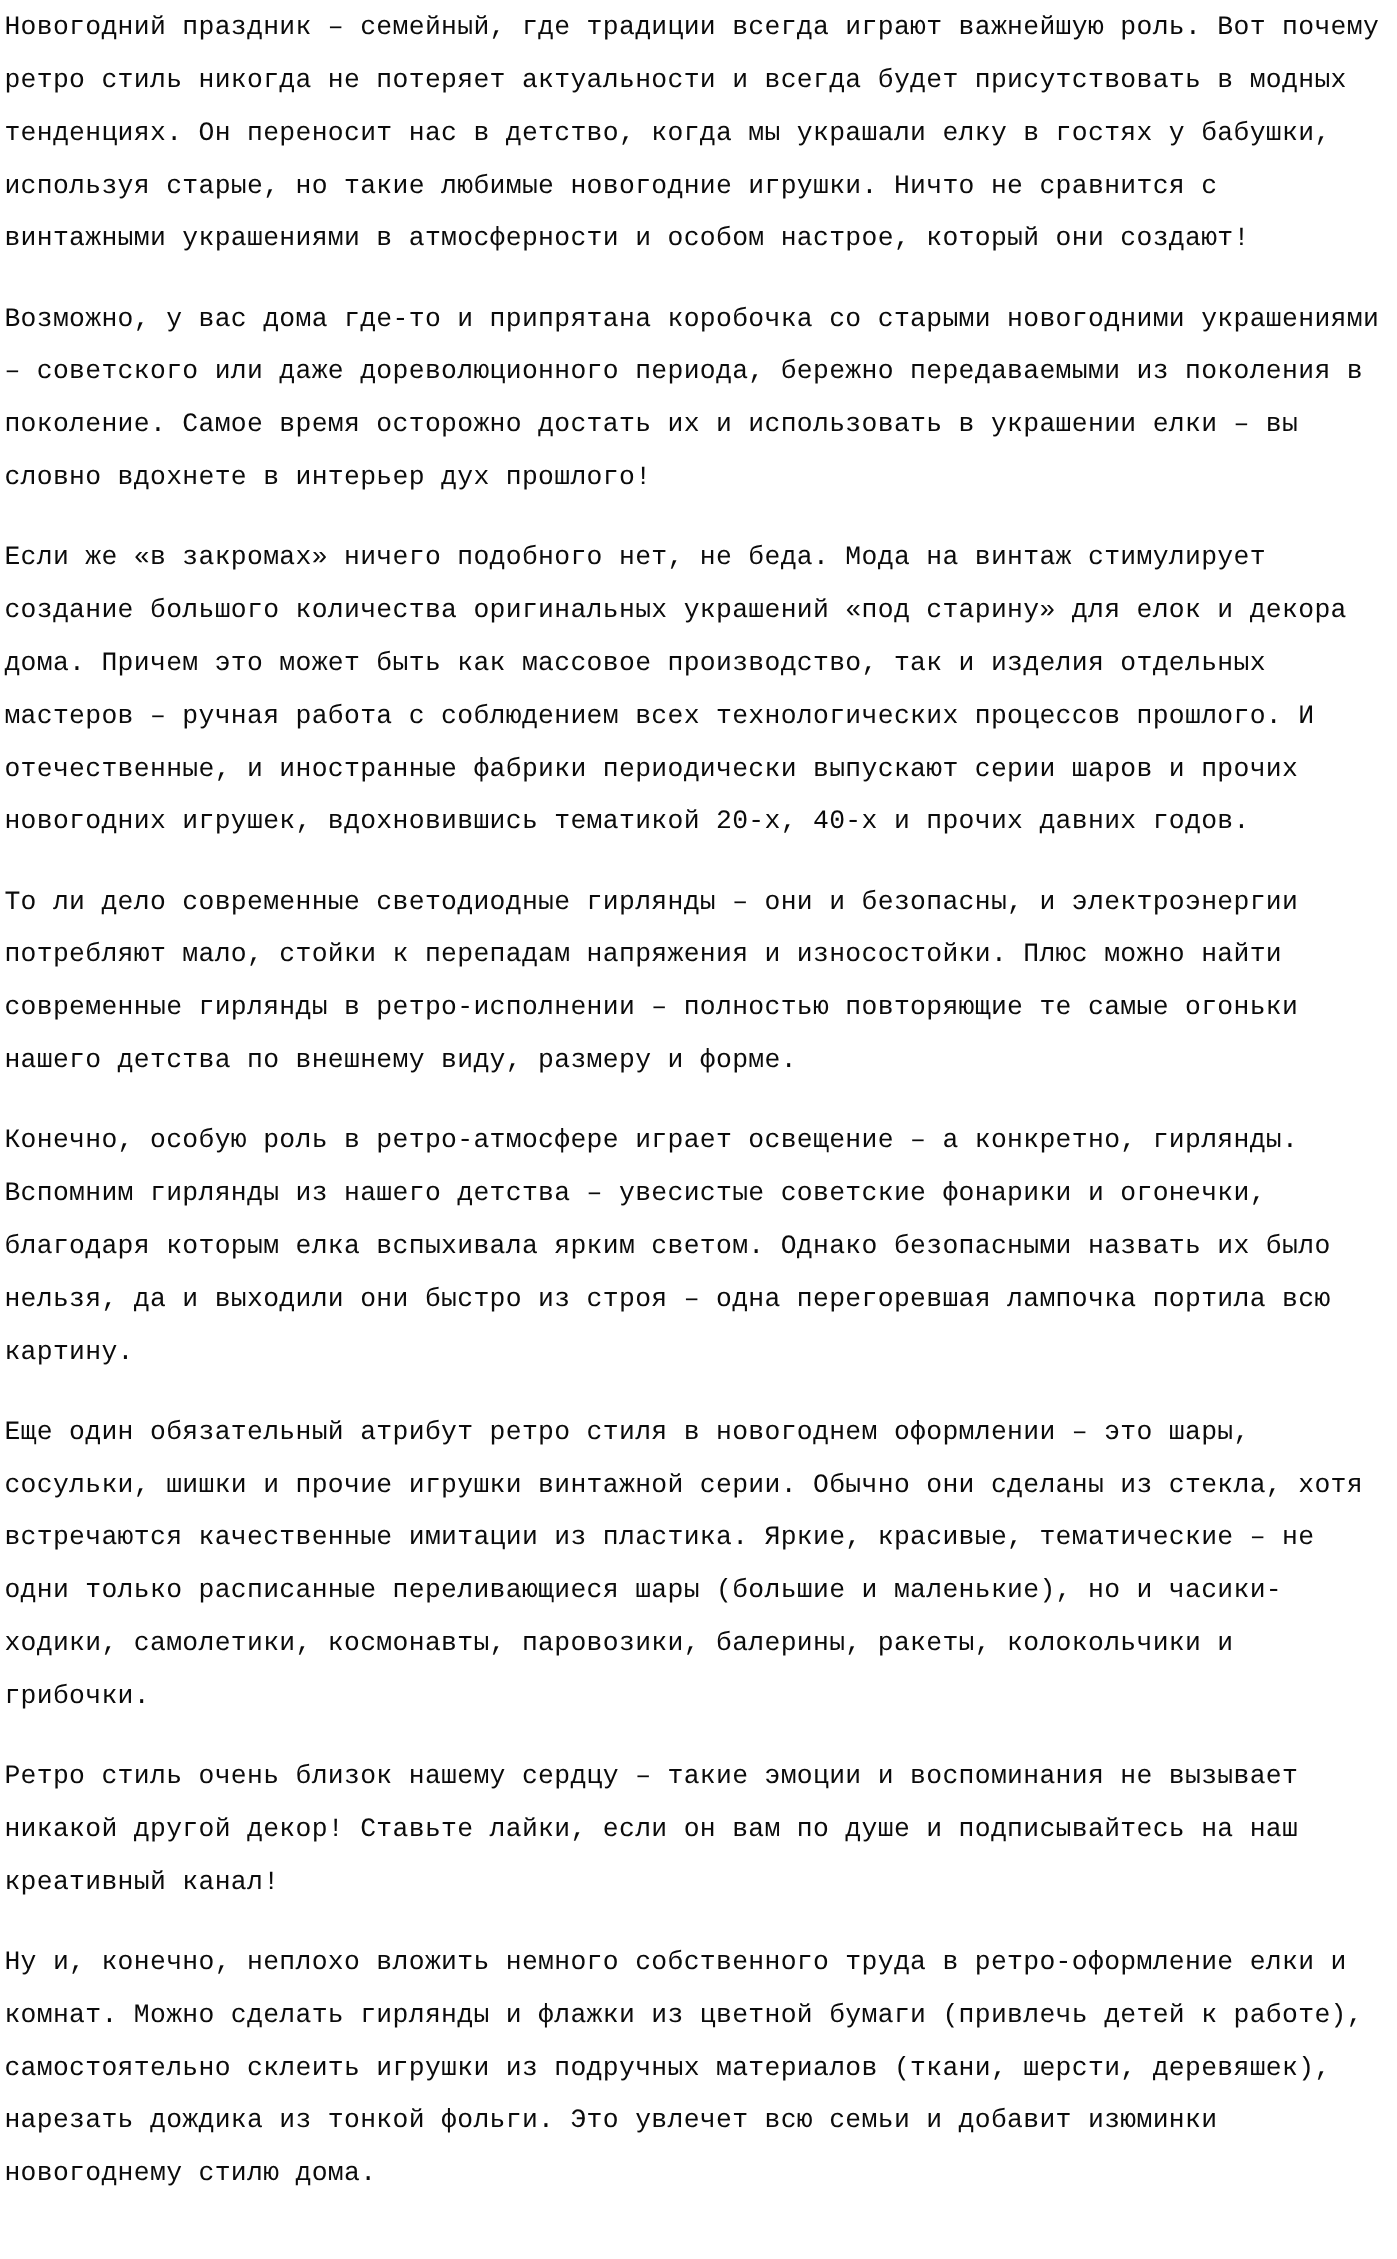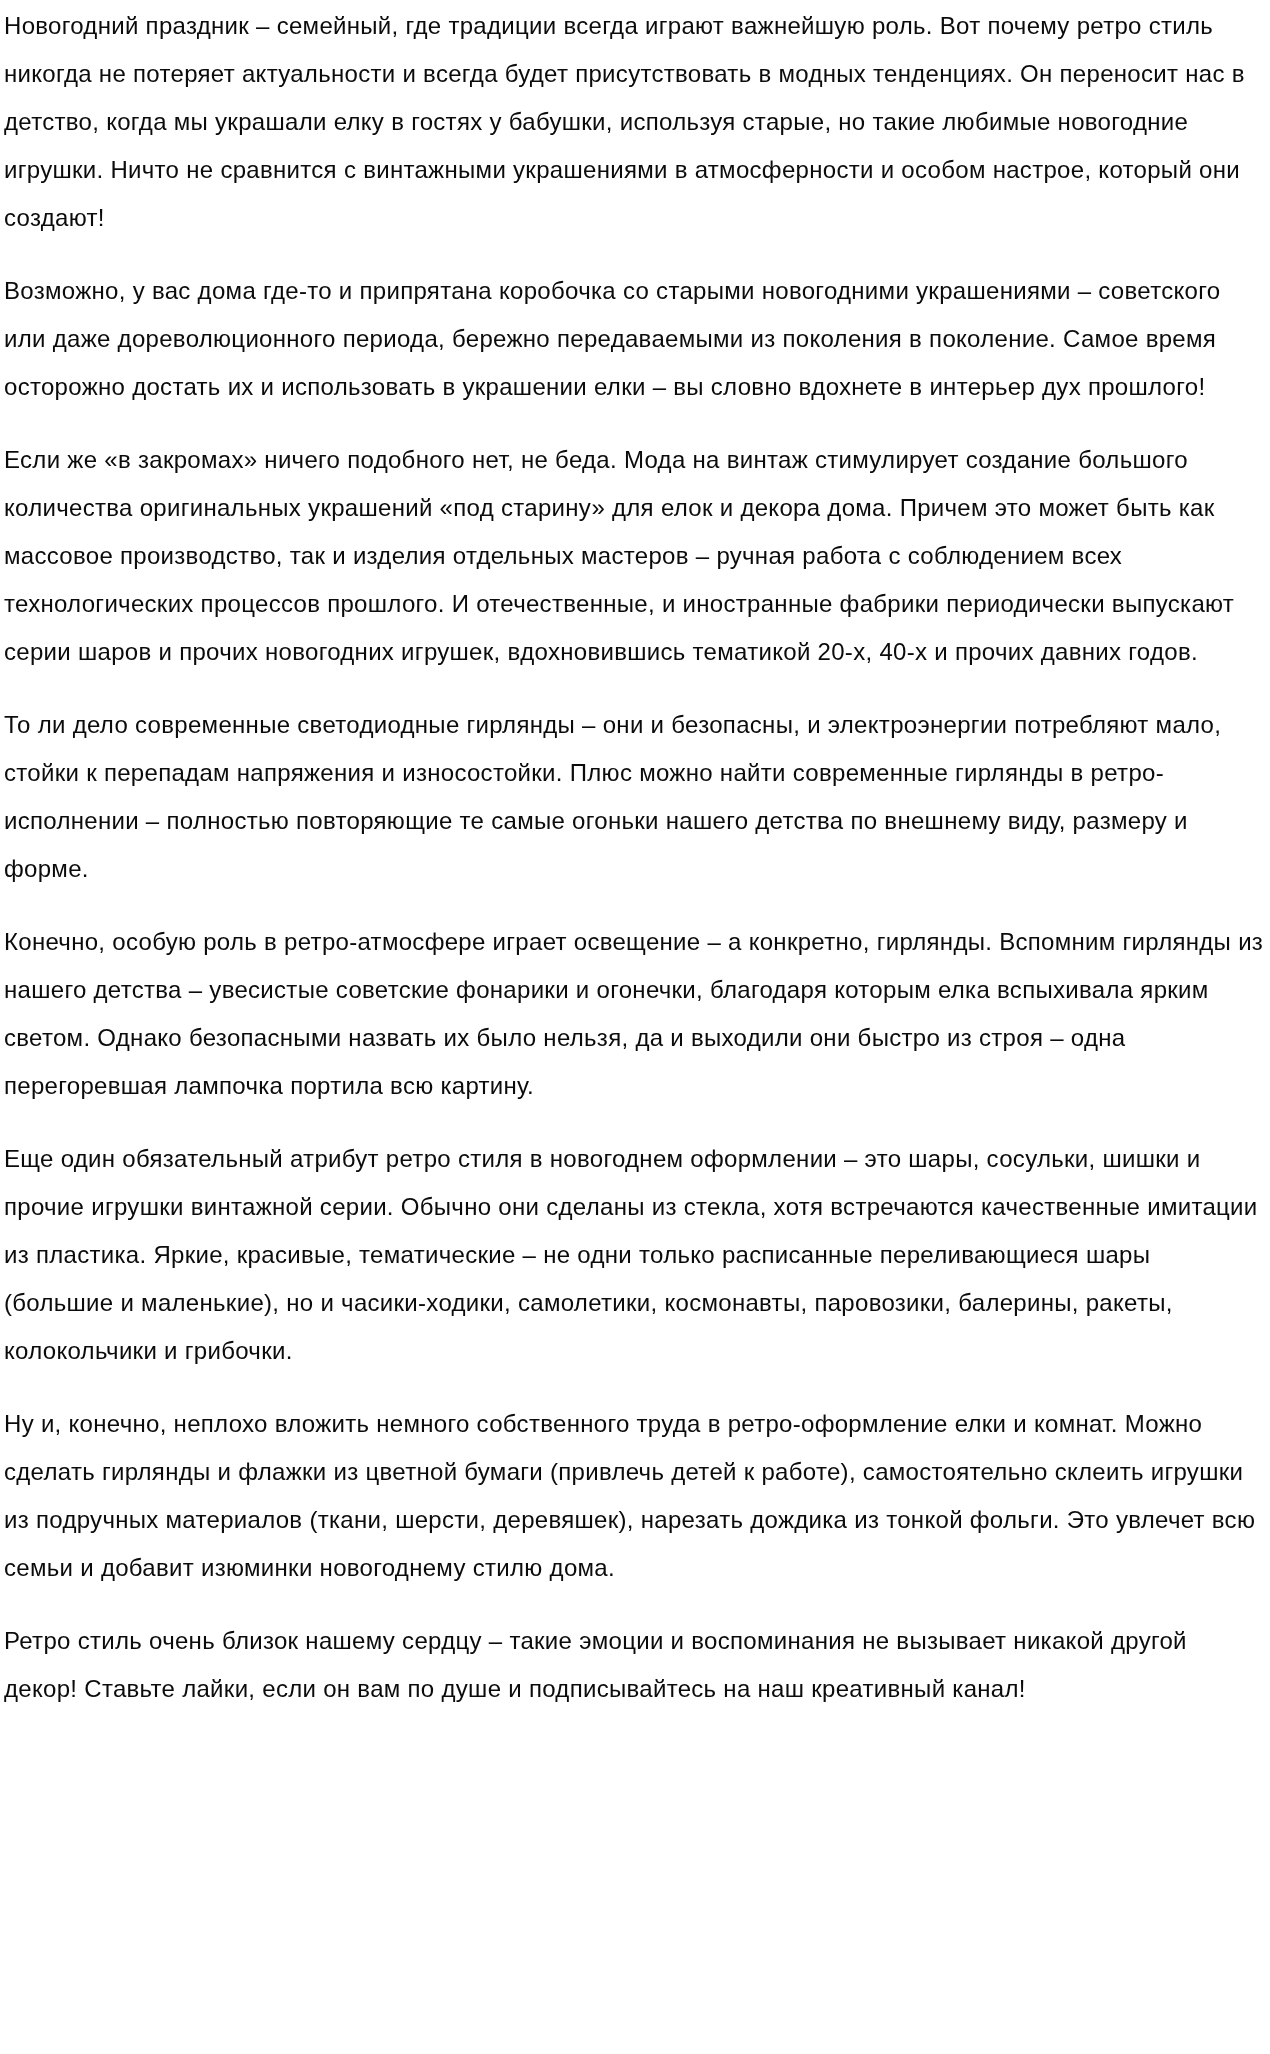--- a/index.html
+++ b/index.html
@@ -9,21 +9,21 @@
   }
   .page {
     width: 1270px;
     min-height: 2054px;
     box-sizing: border-box;
     background: #ffffff;
     padding: 2px 6px 0 4px;
   }
   .article {
     color: #0b0b0b;
-    font-family: Liberation Sans, sans-serif;
+    font-family: Liberation Mono, monospace;
     font-size: 24px;
     letter-spacing: 0.3px;
     line-height: 48px;
   }
   .article p {
     margin: 0 0 25px 0;
     padding: 0;
     text-align: left;
   }
 </style>
@@ -31,16 +31,16 @@
 <body>
 
 <div class="page">
   <div class="article">
     <p>Новогодний праздник – семейный, где традиции всегда играют важнейшую роль. Вот почему ретро стиль никогда не потеряет актуальности и всегда будет присутствовать в модных тенденциях. Он переносит нас в детство, когда мы украшали елку в гостях у бабушки, используя старые, но такие любимые новогодние игрушки. Ничто не сравнится с винтажными украшениями в атмосферности и особом настрое, который они создают!</p>
     <p>Возможно, у вас дома где-то и припрятана коробочка со старыми новогодними украшениями – советского или даже дореволюционного периода, бережно передаваемыми из поколения в поколение. Самое время осторожно достать их и использовать в украшении елки – вы словно вдохнете в интерьер дух прошлого!</p>
     <p>Если же «в закромах» ничего подобного нет, не беда. Мода на винтаж стимулирует создание большого количества оригинальных украшений «под старину» для елок и декора дома. Причем это может быть как массовое производство, так и изделия отдельных мастеров – ручная работа с соблюдением всех технологических процессов прошлого. И отечественные, и иностранные фабрики периодически выпускают серии шаров и прочих новогодних игрушек, вдохновившись тематикой 20-х, 40-х и прочих давних годов.</p>
     <p>То ли дело современные светодиодные гирлянды – они и безопасны, и электроэнергии потребляют мало, стойки к перепадам напряжения и износостойки. Плюс можно найти современные гирлянды в ретро-исполнении – полностью повторяющие те самые огоньки нашего детства по внешнему виду, размеру и форме.</p>
     <p>Конечно, особую роль в ретро-атмосфере играет освещение – а конкретно, гирлянды. Вспомним гирлянды из нашего детства – увесистые советские фонарики и огонечки, благодаря которым елка вспыхивала ярким светом. Однако безопасными назвать их было нельзя, да и выходили они быстро из строя – одна перегоревшая лампочка портила всю картину.</p>
     <p>Еще один обязательный атрибут ретро стиля в новогоднем оформлении – это шары, сосульки, шишки и прочие игрушки винтажной серии. Обычно они сделаны из стекла, хотя встречаются качественные имитации из пластика. Яркие, красивые, тематические – не одни только расписанные переливающиеся шары (большие и маленькие), но и часики-ходики, самолетики, космонавты, паровозики, балерины, ракеты, колокольчики и грибочки.</p>
+    <p>Ретро стиль очень близок нашему сердцу – такие эмоции и воспоминания не вызывает никакой другой декор! Ставьте лайки, если он вам по душе и подписывайтесь на наш креативный канал!</p>
     <p>Ну и, конечно, неплохо вложить немного собственного труда в ретро-оформление елки и комнат. Можно сделать гирлянды и флажки из цветной бумаги (привлечь детей к работе), самостоятельно склеить игрушки из подручных материалов (ткани, шерсти, деревяшек), нарезать дождика из тонкой фольги. Это увлечет всю семьи и добавит изюминки новогоднему стилю дома.</p>
-    <p>Ретро стиль очень близок нашему сердцу – такие эмоции и воспоминания не вызывает никакой другой декор! Ставьте лайки, если он вам по душе и подписывайтесь на наш креативный канал!</p>
   </div>
 </div>
 
 </body></html>

